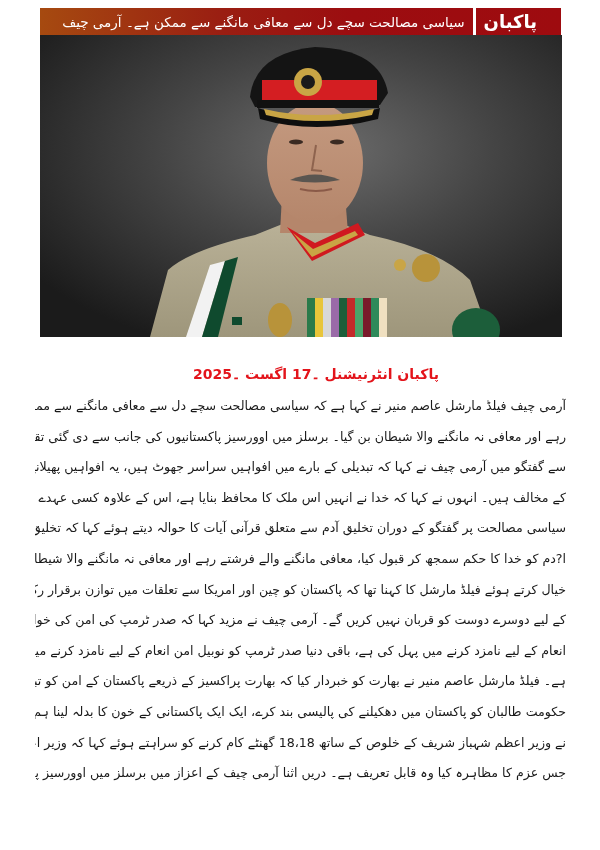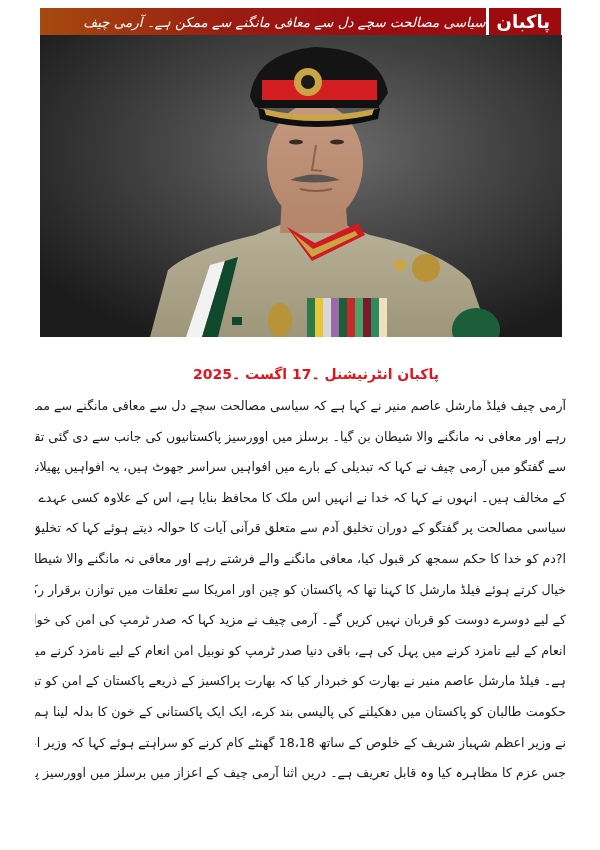--- a/index.html
+++ b/index.html
@@ -9,27 +9,27 @@
     }
     .page { position: relative; width: 600px; height: 850px; }
 
     
     .banner {
       position: absolute; left: 40px; top: 8px; width: 521px; height: 27px;
       background: linear-gradient(90deg, #a64a10 0%, #9a1e12 35%, #9c0d10 60%, #9e0b0f 100%);
       display: flex; flex-direction: row-reverse; align-items: center;
     }
     .brand {
-      height: 36px; padding: 0 11px 0 8px; display: flex; align-items: center;
+      height: 36px; padding: 0 24px 0 8px; display: flex; align-items: center;
       color: #ffffff; font-weight: bold; font-size: 18px; direction: rtl;
       border-left: 3px solid #ffffff;
     }
     .headline {
-      color: #ffffff; font-size: 13.5px; direction: rtl; 
-      white-space: nowrap; letter-spacing: -0.2px; font-style: italic;
+      color: #ffffff; font-size: 13.5px; direction: rtl; padding-right: 8px;
+      white-space: nowrap; letter-spacing: -0.2px;
     }
 
     
     .photo {
       position: absolute; left: 40px; top: 35px; width: 522px; height: 302px;
       overflow: hidden;
       background: radial-gradient(ellipse at 55% 40%, #6a6a6a 0%, #4a4a4a 35%, #2b2b2b 70%, #1c1c1c 100%);
     }
     .photo svg { position: absolute; left: 0; top: 0; }
 

